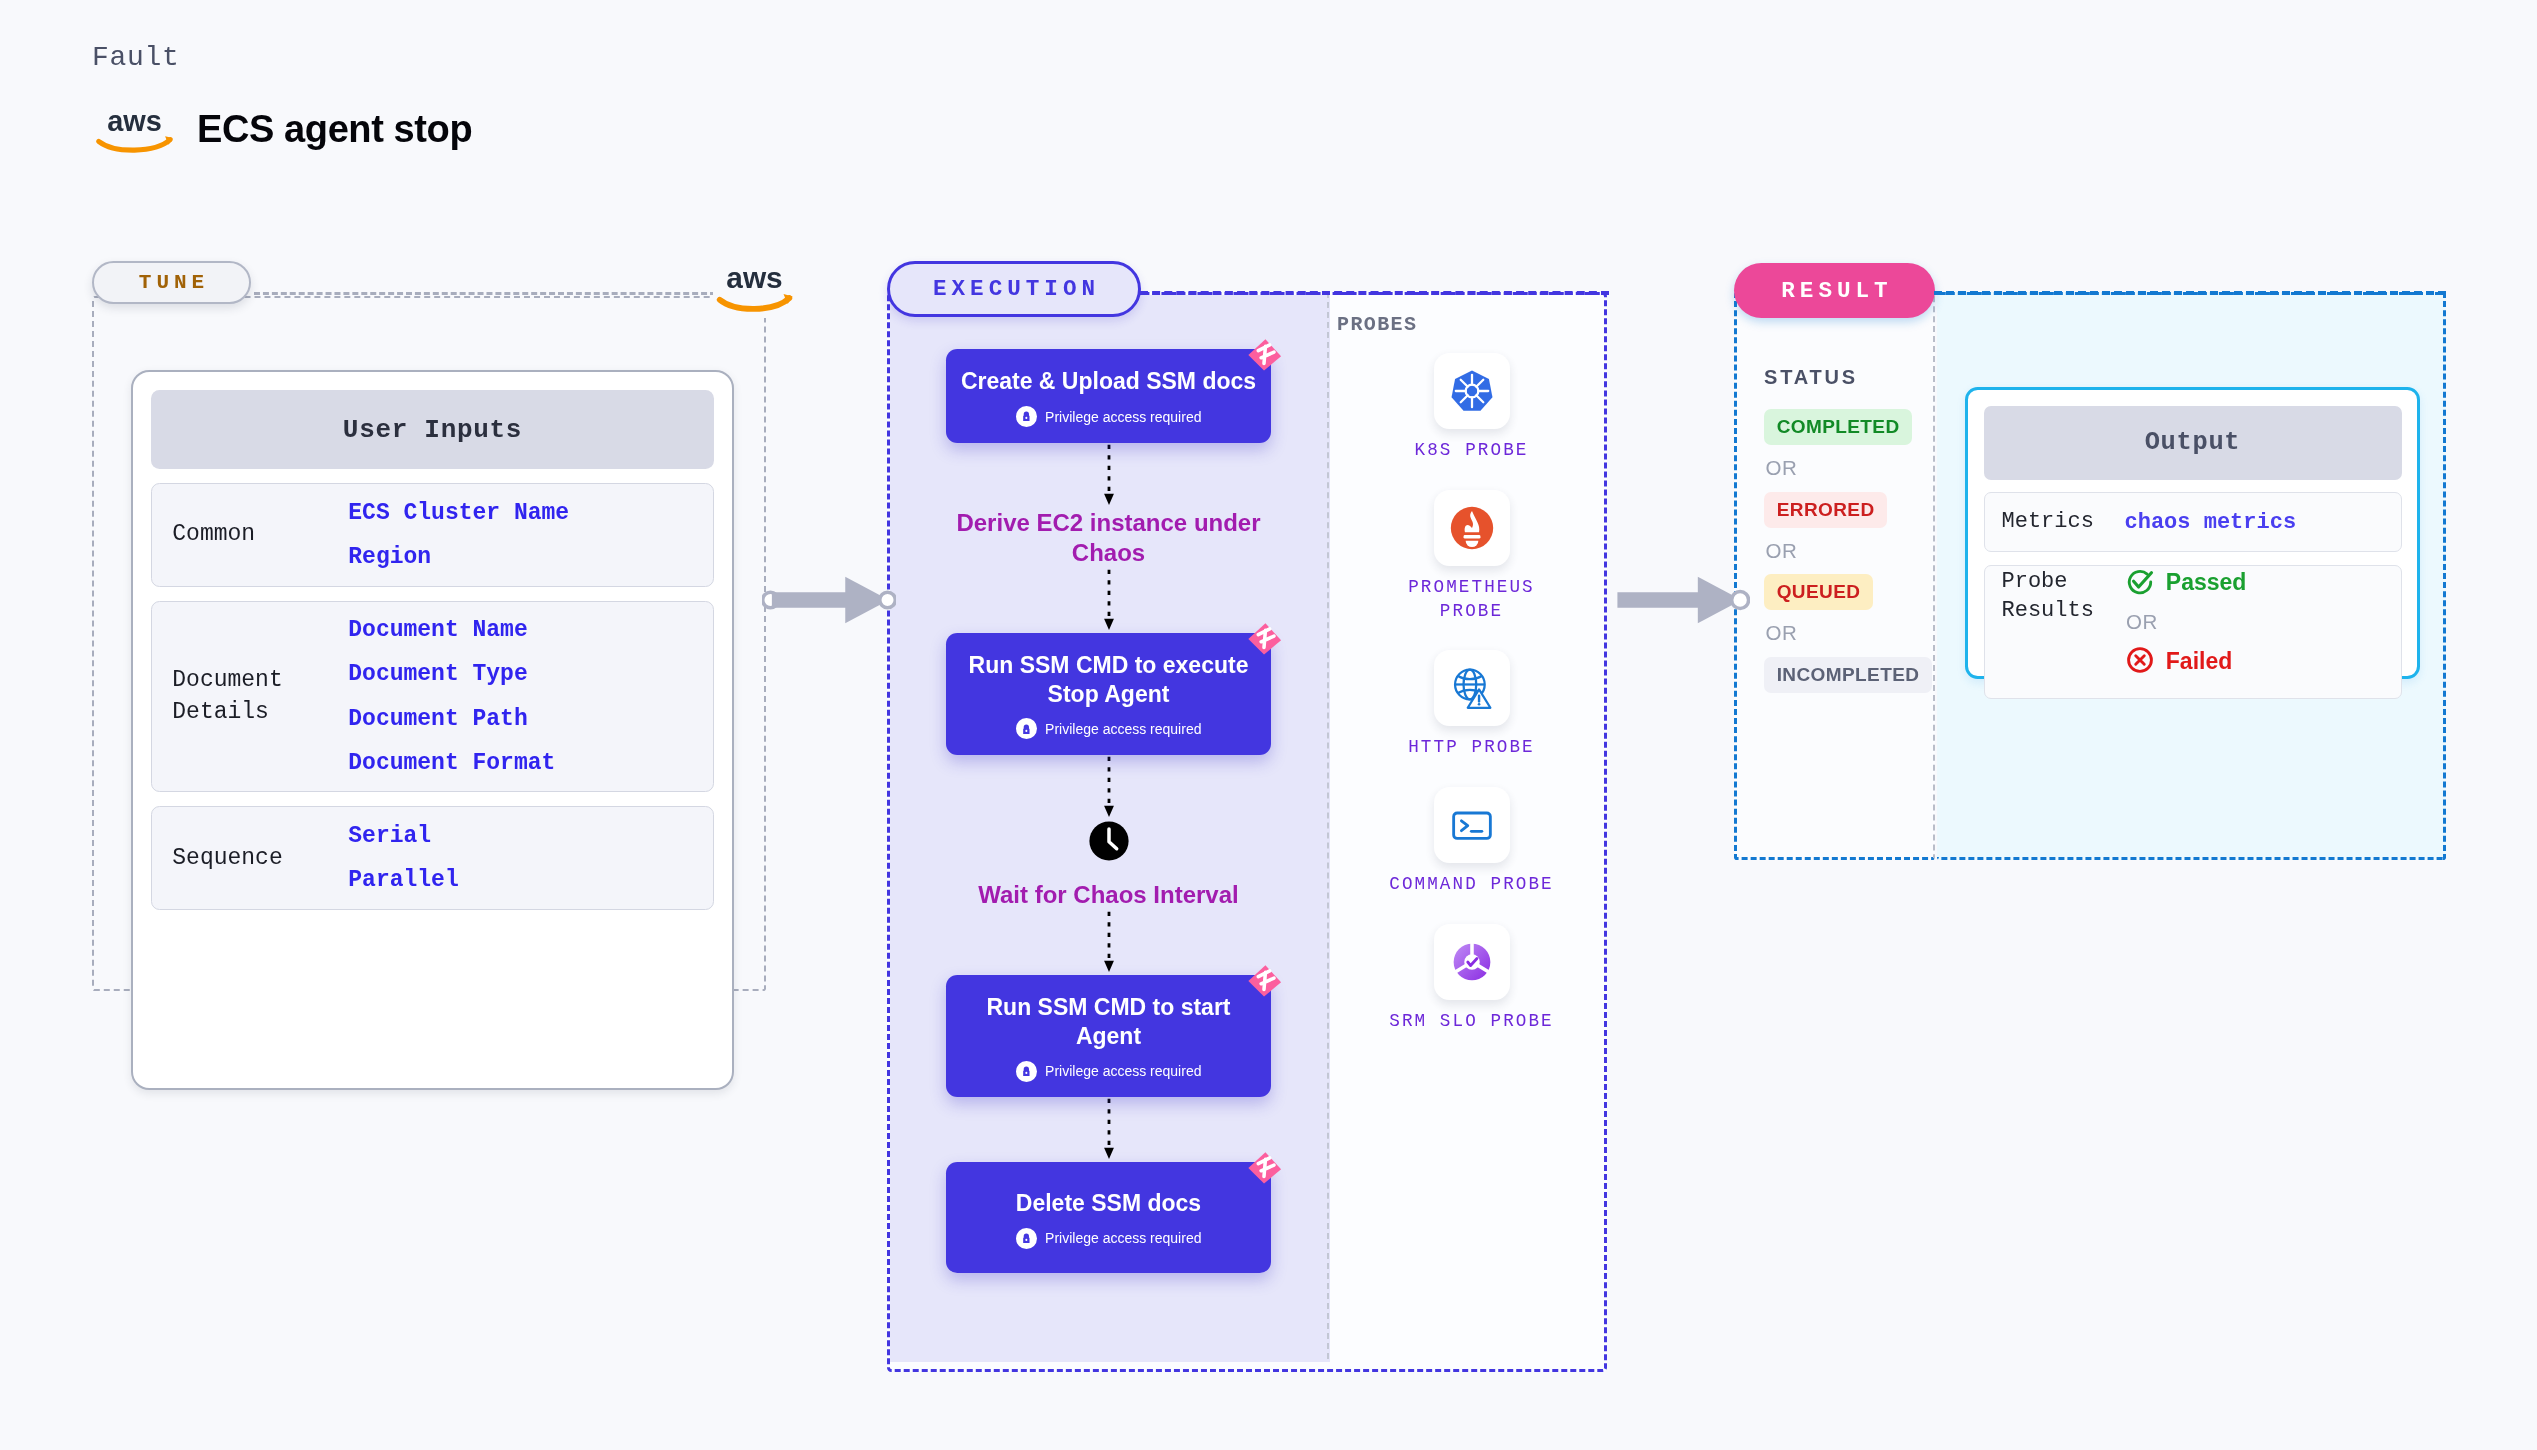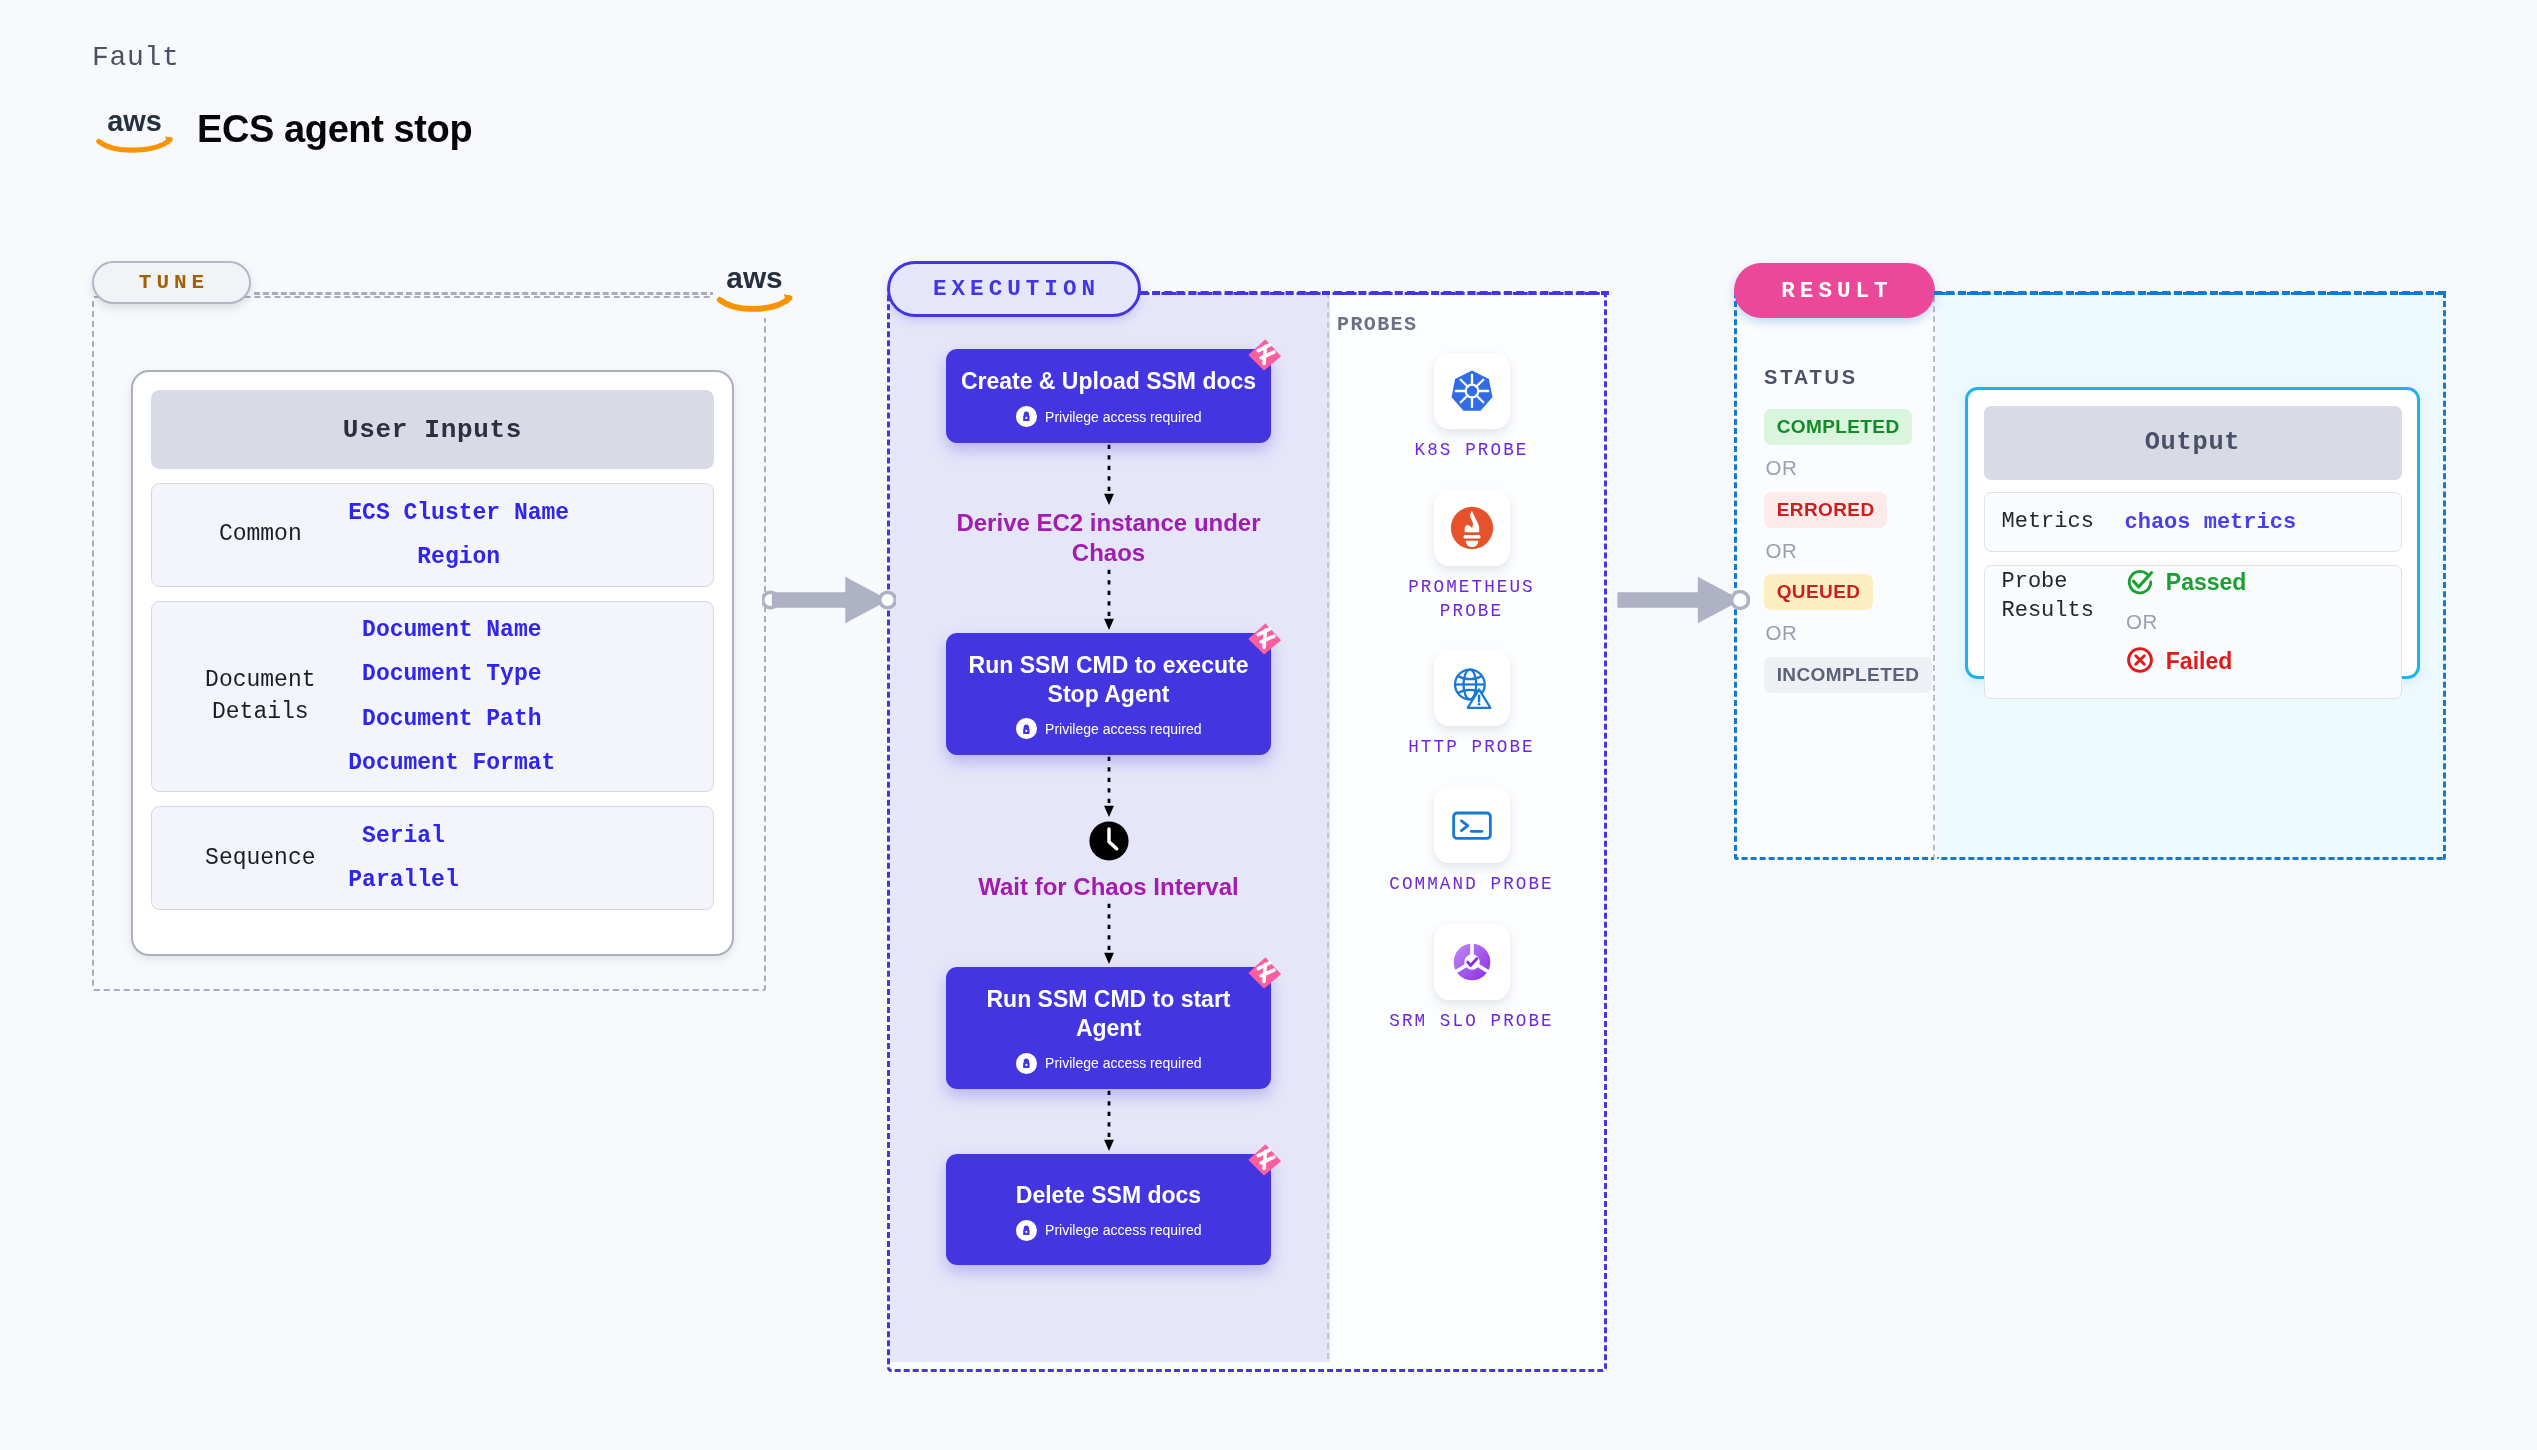--- a/index.html
+++ b/index.html
@@ -49,27 +49,26 @@
   }
   #tune-connector {
     position: absolute; left: 254px; top: 292px;
     width: 462px; height: 0;
     border-top: 3.5px dashed #a8adbd;
   }
   #aws-logo-tune { position: absolute; left: 713px; top: 260px; width: 83px; height: 58px; background:#f8f9fc; }
 
   #user-inputs-card {
     position: absolute; left: 131px; top: 370px;
-    width: 603px; height: 586px;
+    width: 603px; height: 720px;
     background: #ffffff;
     border: 2.8px solid #aab0bf;
     border-radius: 18.3px;
     padding: 18.3px;
     box-shadow: 0 3.5px 8.5px rgba(40,45,70,.10);
-    text-align: center;
   }
   #user-inputs-header {
     height: 79px; background: #d8dae6; border-radius: 8.5px;
     display: flex; align-items: center; justify-content: center;
     font-family: "Liberation Mono", monospace;
     font-size: 26px; font-weight: 700; color: #2b2f3e; letter-spacing: 0.7px;
   }
   .ui-group {
     margin-top: 14px;
     background: #f4f5fa;
@@ -393,21 +392,21 @@
   </div>
 
   <div style="display:flex; justify-content:center;">
     <span>
       <svg width="42" height="42" viewBox="0 0 60 60">
         <circle cx="30" cy="30" r="28" fill="#000000"></circle>
         <path d="M30 13 L30 31 L41 41" stroke="#ffffff" stroke-width="5" fill="none" stroke-linecap="round" stroke-linejoin="round"></path>
       </svg>
     </span>
   </div>
-  <div class="flow-plain" style="margin-top:8px;">Wait for Chaos Interval</div>
+  <div class="flow-plain" style="margin-top:16px;">Wait for Chaos Interval</div>
 
   <div class="flow-connector">
     <svg width="14" height="65" viewBox="0 0 20 92">
         <line x1="10" y1="2" x2="10" y2="74" stroke="#000" stroke-width="4" stroke-dasharray="6 9"></line>
         <path d="M3 72 L17 72 L10 88 Z" fill="#000"></path>
       </svg>
   </div>
 
   <div class="flow-node">
     <div class="litmus-badge">

